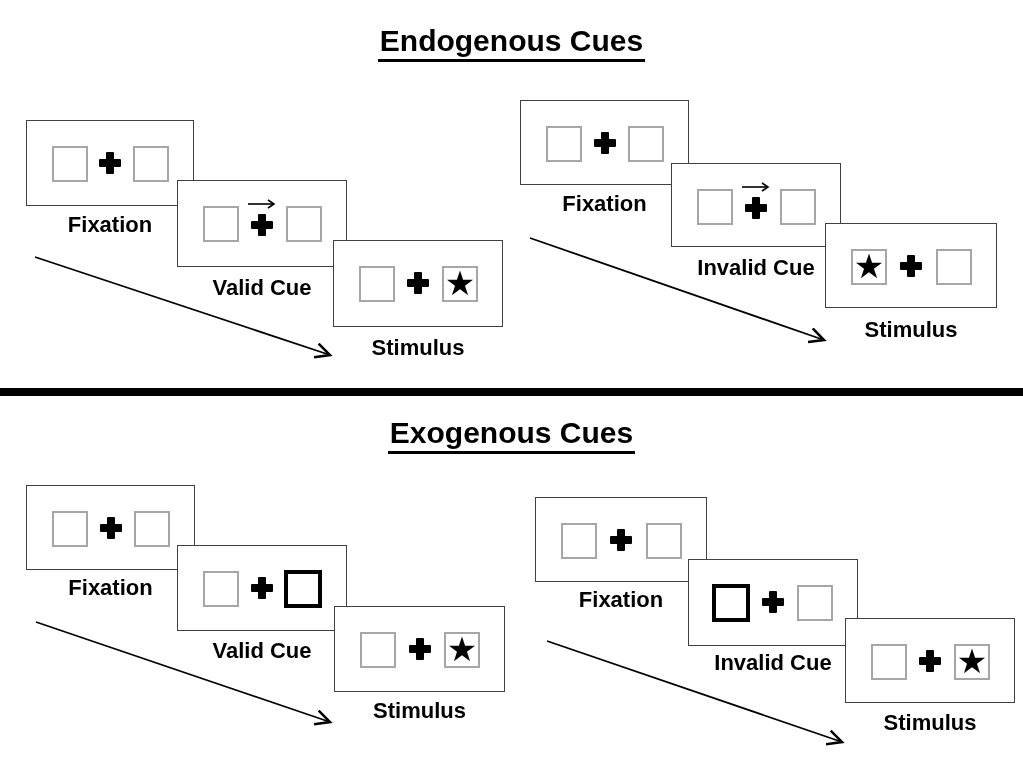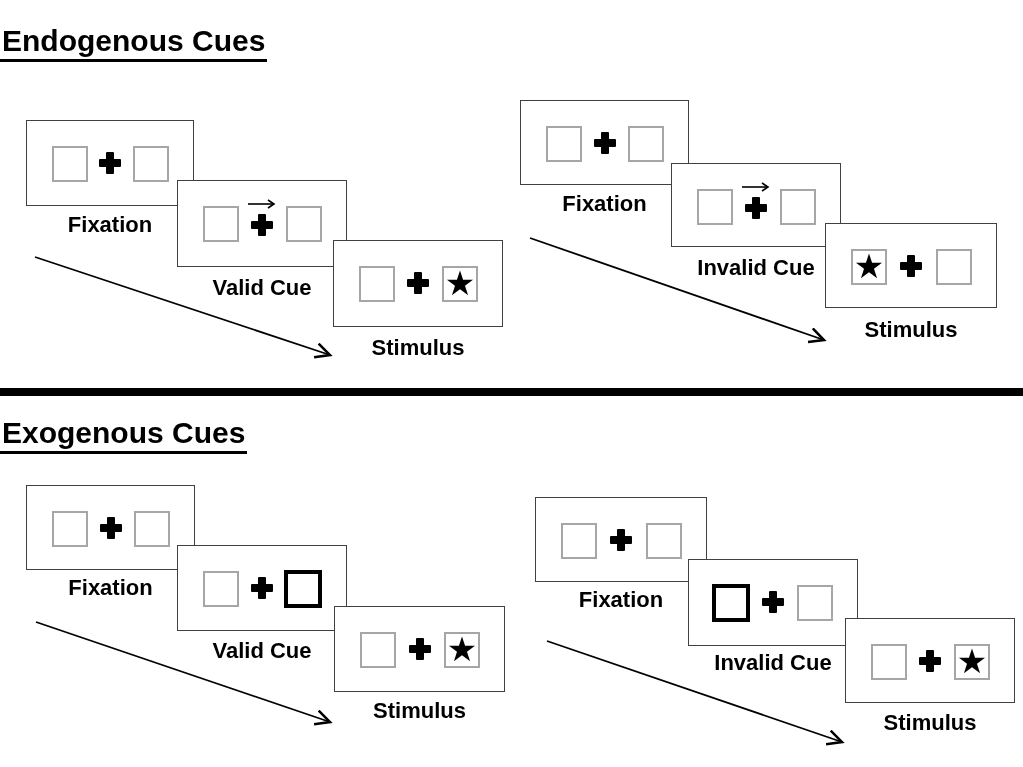--- a/index.html
+++ b/index.html
@@ -3,21 +3,21 @@
 <meta charset="utf-8">
 <style>
   html,body { margin:0; padding:0; }
   body {
     width:1023px; height:767px; position:relative;
     background:#ffffff; overflow:hidden;
     font-family:"Liberation Sans", sans-serif;
     color:#000;
   }
   .title {
-    position:absolute; left:0; width:100%; text-align:left;
+    position:absolute; left:0; width:100%; text-align:center;
     font-weight:bold; font-size:30px; letter-spacing:0px;
   }
   .title span { display:inline-block; border-bottom:3px solid #000; padding:0 2px 1px 2px; }
   .divider { position:absolute; left:0; top:388px; width:1023px; height:8px; background:#000; }
 
   .panel {
     position:absolute; background:#ffffff;
     border:1px solid #404040; box-sizing:border-box;
   }
   .box {

